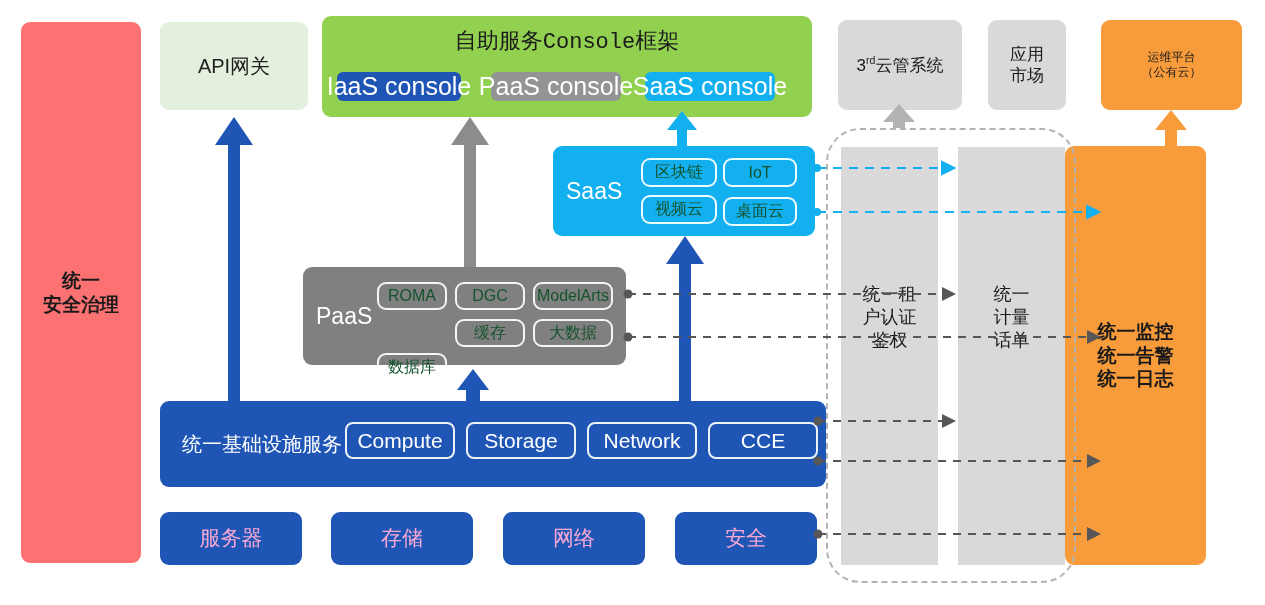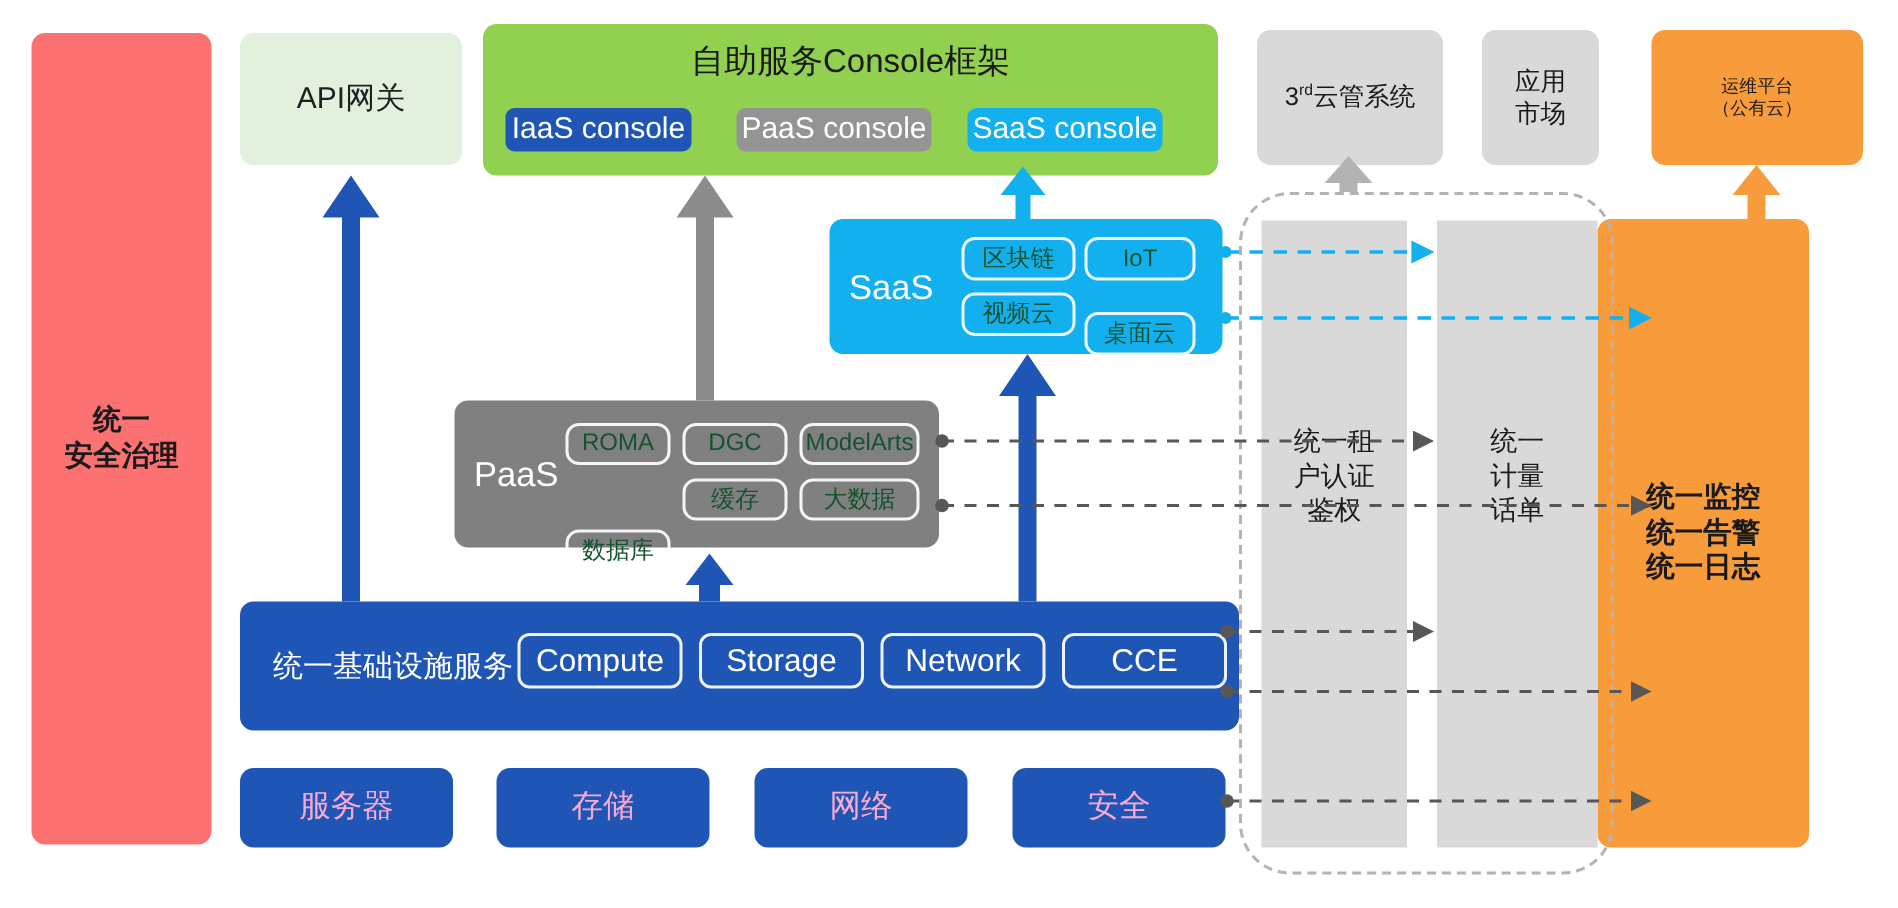--- a/index.html
+++ b/index.html
@@ -3,21 +3,21 @@
 <meta charset="utf-8">
 <style>
   html,body{margin:0;padding:0;background:#ffffff;}
   body{font-family:"Liberation Sans","DejaVu Sans",sans-serif;}
   #stage{position:relative;width:1265px;height:605px;background:#ffffff;overflow:hidden;}
   .box{position:absolute;box-sizing:border-box;display:flex;align-items:center;justify-content:center;text-align:center;line-height:1.25;}
   .pink{background:#fc7272;border-radius:9px;color:#1a1a1a;font-size:19px;font-weight:700;}
   .apigw{background:#e2f0dd;border-radius:9px;color:#202020;font-size:20px;}
   .console-frame{background:#92d050;border-radius:9px;}
   .console-title{position:absolute;left:0;right:0;top:22px;text-align:center;font-size:22px;color:#1a1a1a;font-weight:400;}
-  .chip{position:absolute;box-sizing:border-box;display:flex;align-items:center;justify-content:center;border-radius:6px;color:#ffffff;font-size:20px;white-space:nowrap;}
+  .chip{position:absolute;box-sizing:border-box;display:flex;align-items:center;justify-content:center;border-radius:6px;color:#ffffff;font-size:25px;white-space:nowrap;}
   .chip.iaas{background:#1f56b5;}
   .chip.paasc{background:#949494;}
   .chip.saasc{background:#12b0ef;}
   .graybox{background:#d9d9d9;border-radius:9px;color:#1a1a1a;font-size:17px;}
   .graybox.b3rd{font-size:17px;}
   .orange{background:#f79b3b;border-radius:9px;color:#1a1a1a;font-size:19px;font-weight:700;}
   .orange.thin{font-weight:400;font-size:12px;}
   .saas-panel{background:#12b0ef;border-radius:9px;}
   .paas-panel{background:#808080;border-radius:9px;}
   .panel-label{position:absolute;color:#ffffff;font-size:23px;}
@@ -41,21 +41,21 @@
     <span style="white-space:pre-line;">统一
 安全治理</span>
   </div>
 
   <div class="box apigw" style="left:160px;top:22px;width:148px;height:88px;">
     <span>API网关</span>
   </div>
 
   <div class="box console-frame" style="left:322px;top:16px;width:490px;height:101px;">
   </div>
-  <div class="console-title" style="left:322px;width:490px;top:26px;">自助服务Console框架</div>
+  <div class="console-title" style="left:322px;width:490px;top:26px;font-family:Liberation Mono, monospace;">自助服务Console框架</div>
   <div class="chip iaas" style="left:337px;top:72px;width:124px;height:29px;">
     <span>IaaS console</span>
   </div>
   <div class="chip paasc" style="left:491px;top:72px;width:130px;height:29px;">
     <span>PaaS console</span>
   </div>
   <div class="chip saasc" style="left:645px;top:72px;width:130px;height:29px;">
     <span>SaaS console</span>
   </div>
 
@@ -97,21 +97,21 @@
   <div class="panel-label" style="left:566px;top:178px;">SaaS</div>
   <div class="pill" style="left:641px;top:158px;width:76px;height:29px;">
       <span>区块链</span>
     </div>
   <div class="pill" style="left:723px;top:158px;width:74px;height:29px;">
       <span>IoT</span>
     </div>
   <div class="pill" style="left:641px;top:195px;width:76px;height:29px;align-items:center;">
       <span>视频云</span>
     </div>
-  <div class="pill" style="left:723px;top:208px;width:74px;height:29px;">
+  <div class="pill" style="left:723px;top:197px;width:74px;height:29px;">
       <span>桌面云</span>
     </div>
 
   <div class="paas-panel" style="position:absolute;left:303px;top:267px;width:323px;height:98px;"></div>
   <div class="panel-label" style="left:316px;top:303px;">PaaS</div>
   <div class="pill" style="left:377px;top:282px;width:70px;height:28px;">
       <span>ROMA</span>
     </div>
   <div class="pill" style="left:455px;top:282px;width:70px;height:28px;">
       <span>DGC</span>

